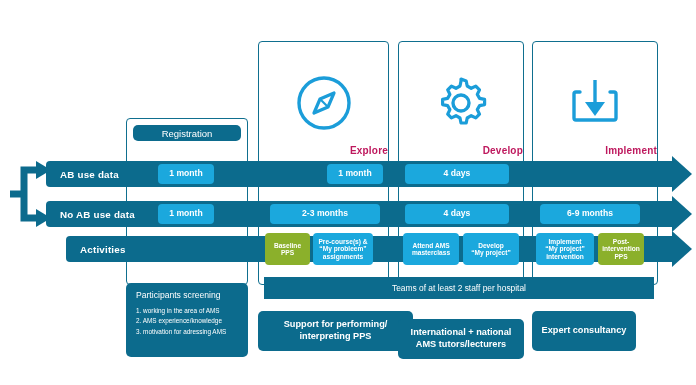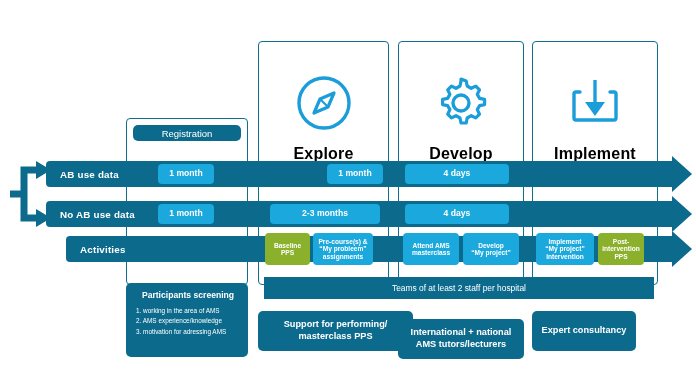--- a/index.html
+++ b/index.html
@@ -11,22 +11,22 @@
   
   .card{position:absolute;background:#ffffff;border:1.6px solid #0f6f8f;
         border-radius:4px;box-sizing:border-box;z-index:2;}
   .card-reg{left:126px;top:118px;width:122px;height:167px;}
   .card-exp{left:258px;top:41px;width:131px;height:244px;}
   .card-dev{left:398px;top:41px;width:126px;height:244px;}
   .card-imp{left:532px;top:41px;width:126px;height:244px;}
 
   .icon-wrap{position:absolute;left:0;right:0;top:22px;display:flex;
              justify-content:center;align-items:center;height:78px;}
-  .phase-title{position:absolute;left:0;right:0;top:103px;text-align:center;
-               color:#000000;font-size:16px;font-weight:bold;letter-spacing:.2px;}
+  .phase-title{position:absolute;left:0;right:0;top:103px;text-align:right;
+               color:#be185d;font-size:10px;font-weight:bold;letter-spacing:.2px;}
 
   
   .reg-pill{position:absolute;left:133px;top:125px;width:108px;height:16px;
             background:#0c6b8d;border-radius:5px;z-index:3;
             display:flex;align-items:center;justify-content:center;
             font-size:9.5px;font-weight:400;color:#ffffff;}
 
   
   .row{position:absolute;height:26px;z-index:4;}
   .row .body{position:absolute;left:0;top:0;height:26px;background:#0c6b8d;
@@ -61,21 +61,21 @@
   
   .teams{position:absolute;left:264px;top:277px;width:390px;height:22px;
          background:#0c6b8d;border-radius:0;z-index:5;
          display:flex;align-items:center;justify-content:center;
          font-size:8.4px;color:#ffffff;}
 
   
   .screen-box{position:absolute;left:126px;top:283px;width:122px;height:74px;
               background:#0c6b8d;border-radius:5px;z-index:5;box-sizing:border-box;
               padding:7px 8px 6px 10px;}
-  .screen-title{font-size:8.6px;font-weight:bold;text-align:center;color:#fff;
+  .screen-title{font-size:8.6px;font-weight:normal;color:#fff;
                 margin-bottom:6px;}
   .screen-item{font-size:6.4px;color:#ffffff;line-height:1.62;}
 
   
   .footer{position:absolute;top:311px;height:40px;background:#0c6b8d;
           border-radius:5px;z-index:5;display:flex;align-items:center;
           justify-content:center;text-align:center;font-size:9.2px;
           font-weight:bold;color:#ffffff;line-height:1.28;box-sizing:border-box;}
   .f-exp{left:258px;width:155px;}
   .f-dev{left:398px;width:126px;margin-top:8px;}
@@ -145,20 +145,21 @@
   <div class="pill blue dur" style="left:405px;width:104px;">4 days</div>
 
   <div class="row r2">
     <div class="body"></div>
     <div class="head"></div>
   </div>
   <div class="row-label" style="left:60px;top:201px;">No AB use data</div>
   <div class="pill blue dur2" style="left:158px;width:56px;">1 month</div>
   <div class="pill blue dur2" style="left:270px;width:110px;">2-3 months</div>
   <div class="pill blue dur2" style="left:405px;width:104px;">4 days</div>
+  <div class="pill blue dur2" style="left:540px;width:100px;">6-9 months</div>
 
   <div class="row r3">
     <div class="body"></div>
     <div class="head"></div>
   </div>
   <div class="row-label" style="left:80px;top:236px;">Activities</div>
 
   <div class="pill green act" style="left:265px;width:45px;">
     <span>Baseline PPS</span>
   </div>
@@ -196,21 +197,21 @@
   <div class="screen-box">
     <div class="screen-title">Participants screening</div>
     <div class="screen-item">1. working in the area of AMS</div>
     <div class="screen-item">2. AMS experience/knowledge</div>
     <div class="screen-item">3. motivation for adressing AMS</div>
   </div>
 
   <div class="footer f-exp">
     <div>
       <div>Support for performing/</div>
-      <div>masterclass PPS</div>
+      <div>interpreting PPS</div>
     </div>
   </div>
   <div class="footer f-dev">
     <div>
       <div>International + national</div>
       <div>AMS tutors/lecturers</div>
     </div>
   </div>
   <div class="footer f-imp">Expert consultancy</div>
 

